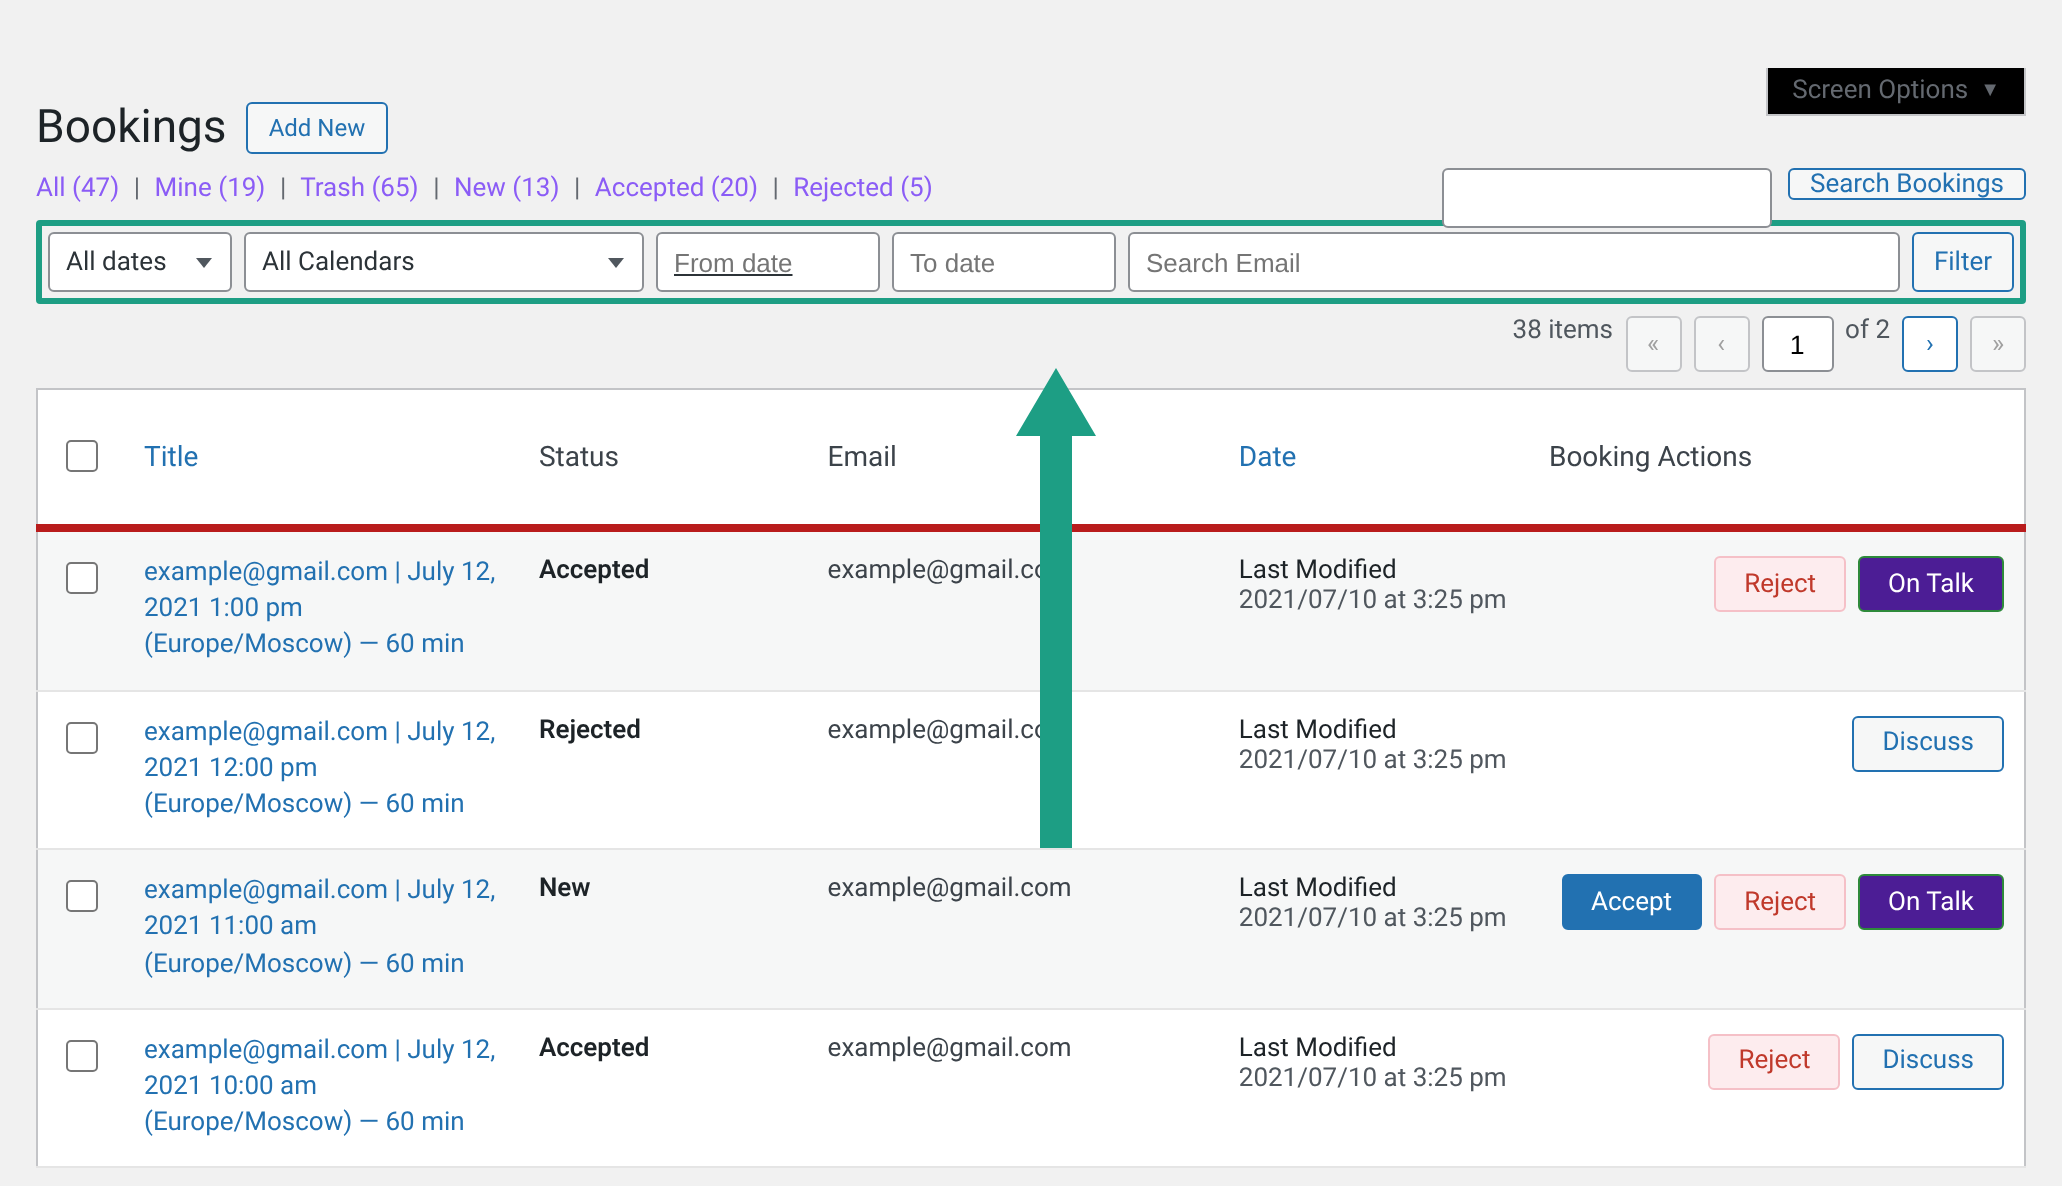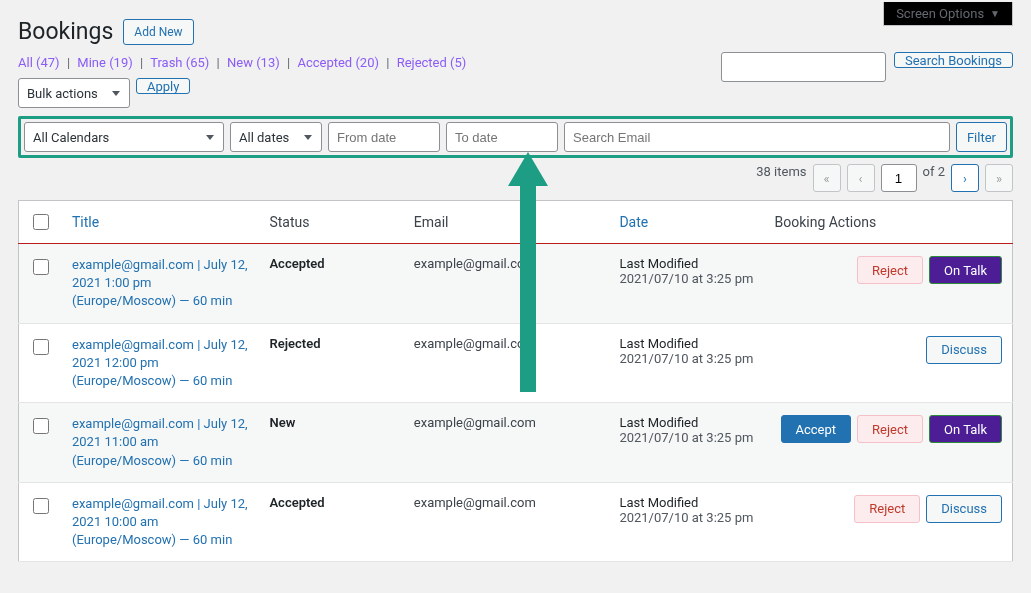--- a/index.html
+++ b/index.html
@@ -31,20 +31,21 @@
     gap: 6px;
   }
   .screen-options .caret {
     font-size: 10px;
   }
   .heading-row {
     display: flex;
     align-items: center;
     gap: 10px;
     padding-top: 18px;
+    margin-top: 32px;
   }
   h1.page-title {
     font-size: 23px;
     font-weight: 400;
     margin: 0;
     color: #1d2327;
   }
   .btn {
     display: inline-flex;
     align-items: center;
@@ -136,21 +137,21 @@
     padding: 3px;
     display: flex;
     gap: 6px;
     margin-bottom: 6px;
     background: #f1f1f1;
   }
   .filter-bar .select, .filter-bar .input { height: 30px; }
   .filter-bar .f-dates { width: 92px; }
   .filter-bar .f-cal { flex: 0 0 200px; width: 200px; }
   .filter-bar .f-book { flex: 0 0 190px; width: 190px; }
-  .filter-bar .f-from { width: 112px; }
+  .filter-bar .f-from { width: 112px; text-decoration: underline; }
   .filter-bar .f-to { width: 112px; }
   .filter-bar .f-email { flex: 1; min-width: 140px; }
   .filter-bar .f-filter { height: 30px; }
 
   .pagination-row {
     display: flex;
     justify-content: flex-end;
     align-items: flex-start;
     gap: 6px;
     margin-bottom: 8px;
@@ -184,22 +185,22 @@
 
   table.wp-list {
     width: 100%;
     border: 1px solid #c3c4c7;
     border-collapse: collapse;
     background: #fff;
   }
   table.wp-list thead th {
     text-align: left;
     font-weight: 400;
-    padding: 10px 10px;
-    border-bottom: 1px solid #b91c1c;
+    padding: 22px 10px;
+    border-bottom: 4px solid #b91c1c;
     font-size: 14px;
     background: #fff;
   }
   table.wp-list thead th.sortable { color: #2271b1; cursor: pointer; }
   table.wp-list tbody tr:nth-child(odd) { background: #f6f7f7; }
   table.wp-list tbody td {
     padding: 12px 10px;
     vertical-align: top;
     border-bottom: 1px solid #e5e5e5;
     font-size: 13px;
@@ -259,33 +260,27 @@
     <span class="sep">|</span>
     <a><span>Trash</span> <span>(65)</span></a>
     <span class="sep">|</span>
     <a><span>New</span> <span>(13)</span></a>
     <span class="sep">|</span>
     <a><span>Accepted</span> <span>(20)</span></a>
     <span class="sep">|</span>
     <a><span>Rejected</span> <span>(5)</span></a>
   </div>
 
-  <div class="bulk-row">
-    <div class="select" style="width:112px">
-      <span>Bulk actions</span>
+
+  <div class="filter-bar">
+    <div class="select f-dates">
+      <span>All dates</span>
     </div>
-    <a class="btn">Apply</a>
-  </div>
-
-  <div class="filter-bar">
     <div class="select f-cal">
       <span>All Calendars</span>
-    </div>
-    <div class="select f-dates">
-      <span>All dates</span>
     </div>
     <input type="text" class="input f-from" placeholder="From date" style="">
     <input type="text" class="input f-to" placeholder="To date" style="">
     <input type="text" class="input f-email" placeholder="Search Email" style="">
     <a class="btn f-filter">Filter</a>
   </div>
 
   <div class="pagination-row">
     <span>38 items</span>
     <span class="page-btn">«</span>

